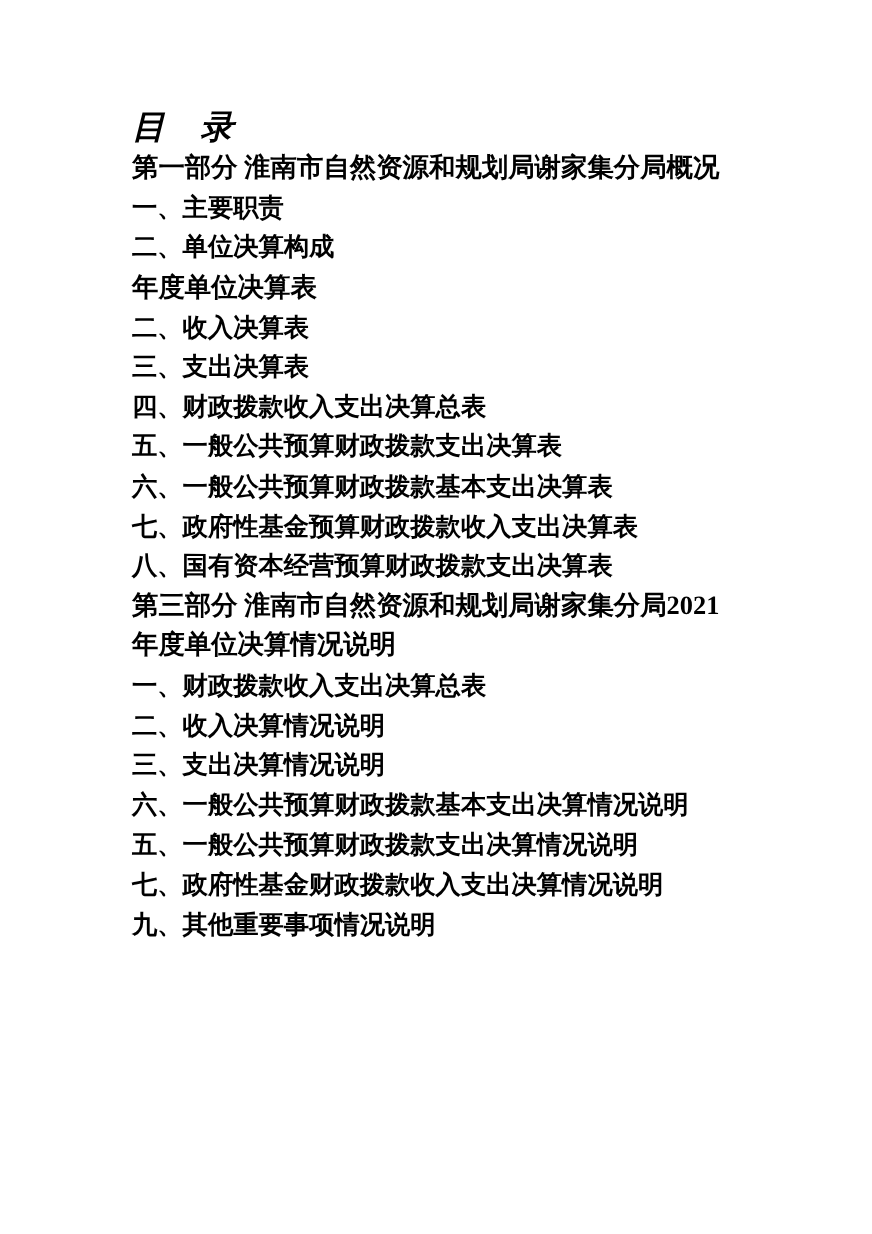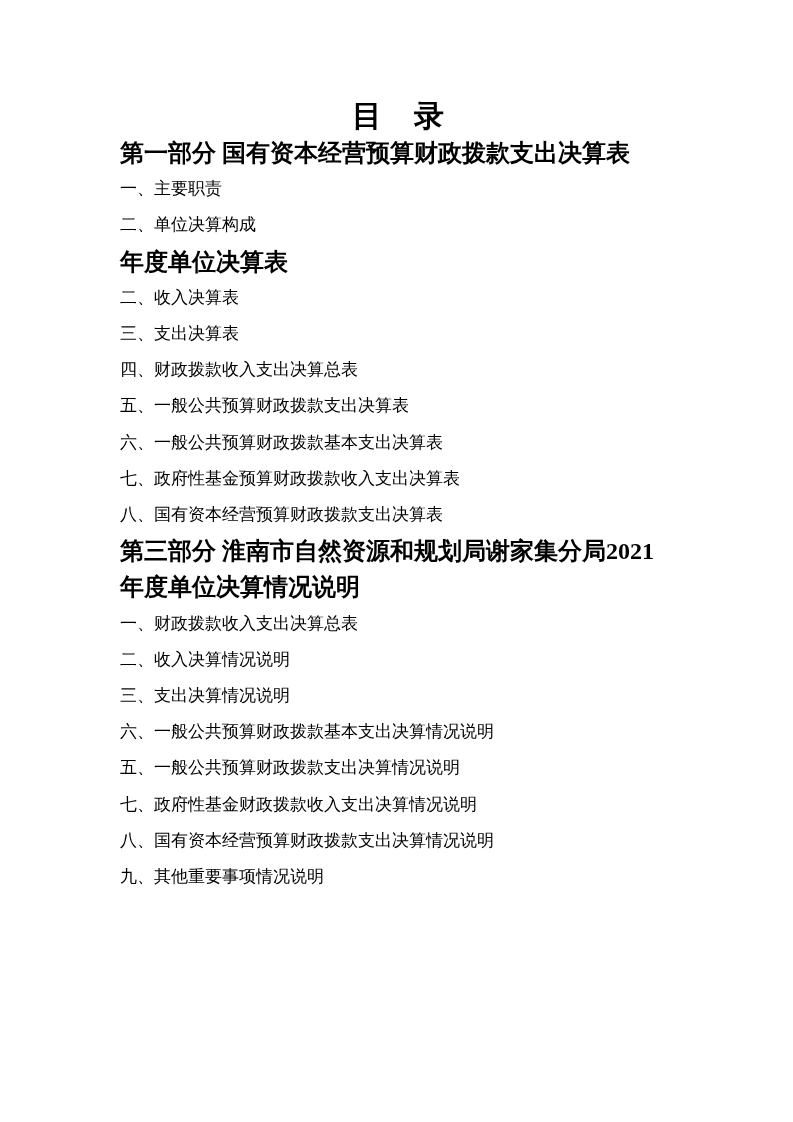--- a/index.html
+++ b/index.html
@@ -18,56 +18,57 @@
     overflow: hidden;
   }
   .content {
     padding: 97px 116px 0 120px; 
   }
   .doc-title {
     margin: 0;
     font-size: 30px;
     font-weight: bold;
     line-height: 38px;
-    text-align: center;
+    text-align: left;
     letter-spacing: 1px;
     white-space: pre;
+    font-style: italic;
   }
   section {
     margin: 0;
     padding: 0;
   }
   .heading {
     margin: 0;
     padding: 0;
   }
   .heading-line {
     font-size: 24px;
     font-weight: bold;
     line-height: 36.2px;
     white-space: nowrap;
   }
   .toc-item {
-    font-size: 17px;
-    font-weight: normal;
+    font-size: 23px;
+    font-weight: bold;
     line-height: 36.2px;
     white-space: nowrap;
   }
 </style>
 </head>
 <body>
 
 <div class="page">
   <div class="content">
 
     <h1 class="doc-title">目　录</h1>
 
     <section>
       <h2 class="heading">
-        <div class="heading-line">第一部分 国有资本经营预算财政拨款支出决算表</div>
+        <div class="heading-line">第一部分 淮南市自然资源和规划局谢家集分局概况</div>
       </h2>
       <div class="toc-item">一、主要职责</div>
       <div class="toc-item">二、单位决算构成</div>
     </section>
 
     <section>
       <h2 class="heading">
         <div class="heading-line">年度单位决算表</div>
       </h2>
       <div class="toc-item">二、收入决算表</div>
@@ -83,18 +84,17 @@
       <h2 class="heading">
         <div class="heading-line">第三部分 淮南市自然资源和规划局谢家集分局2021</div>
         <div class="heading-line">年度单位决算情况说明</div>
       </h2>
       <div class="toc-item">一、财政拨款收入支出决算总表</div>
       <div class="toc-item">二、收入决算情况说明</div>
       <div class="toc-item">三、支出决算情况说明</div>
       <div class="toc-item">六、一般公共预算财政拨款基本支出决算情况说明</div>
       <div class="toc-item">五、一般公共预算财政拨款支出决算情况说明</div>
       <div class="toc-item">七、政府性基金财政拨款收入支出决算情况说明</div>
-      <div class="toc-item">八、国有资本经营预算财政拨款支出决算情况说明</div>
       <div class="toc-item">九、其他重要事项情况说明</div>
     </section>
 
   </div>
 </div>
 
 </body></html>

